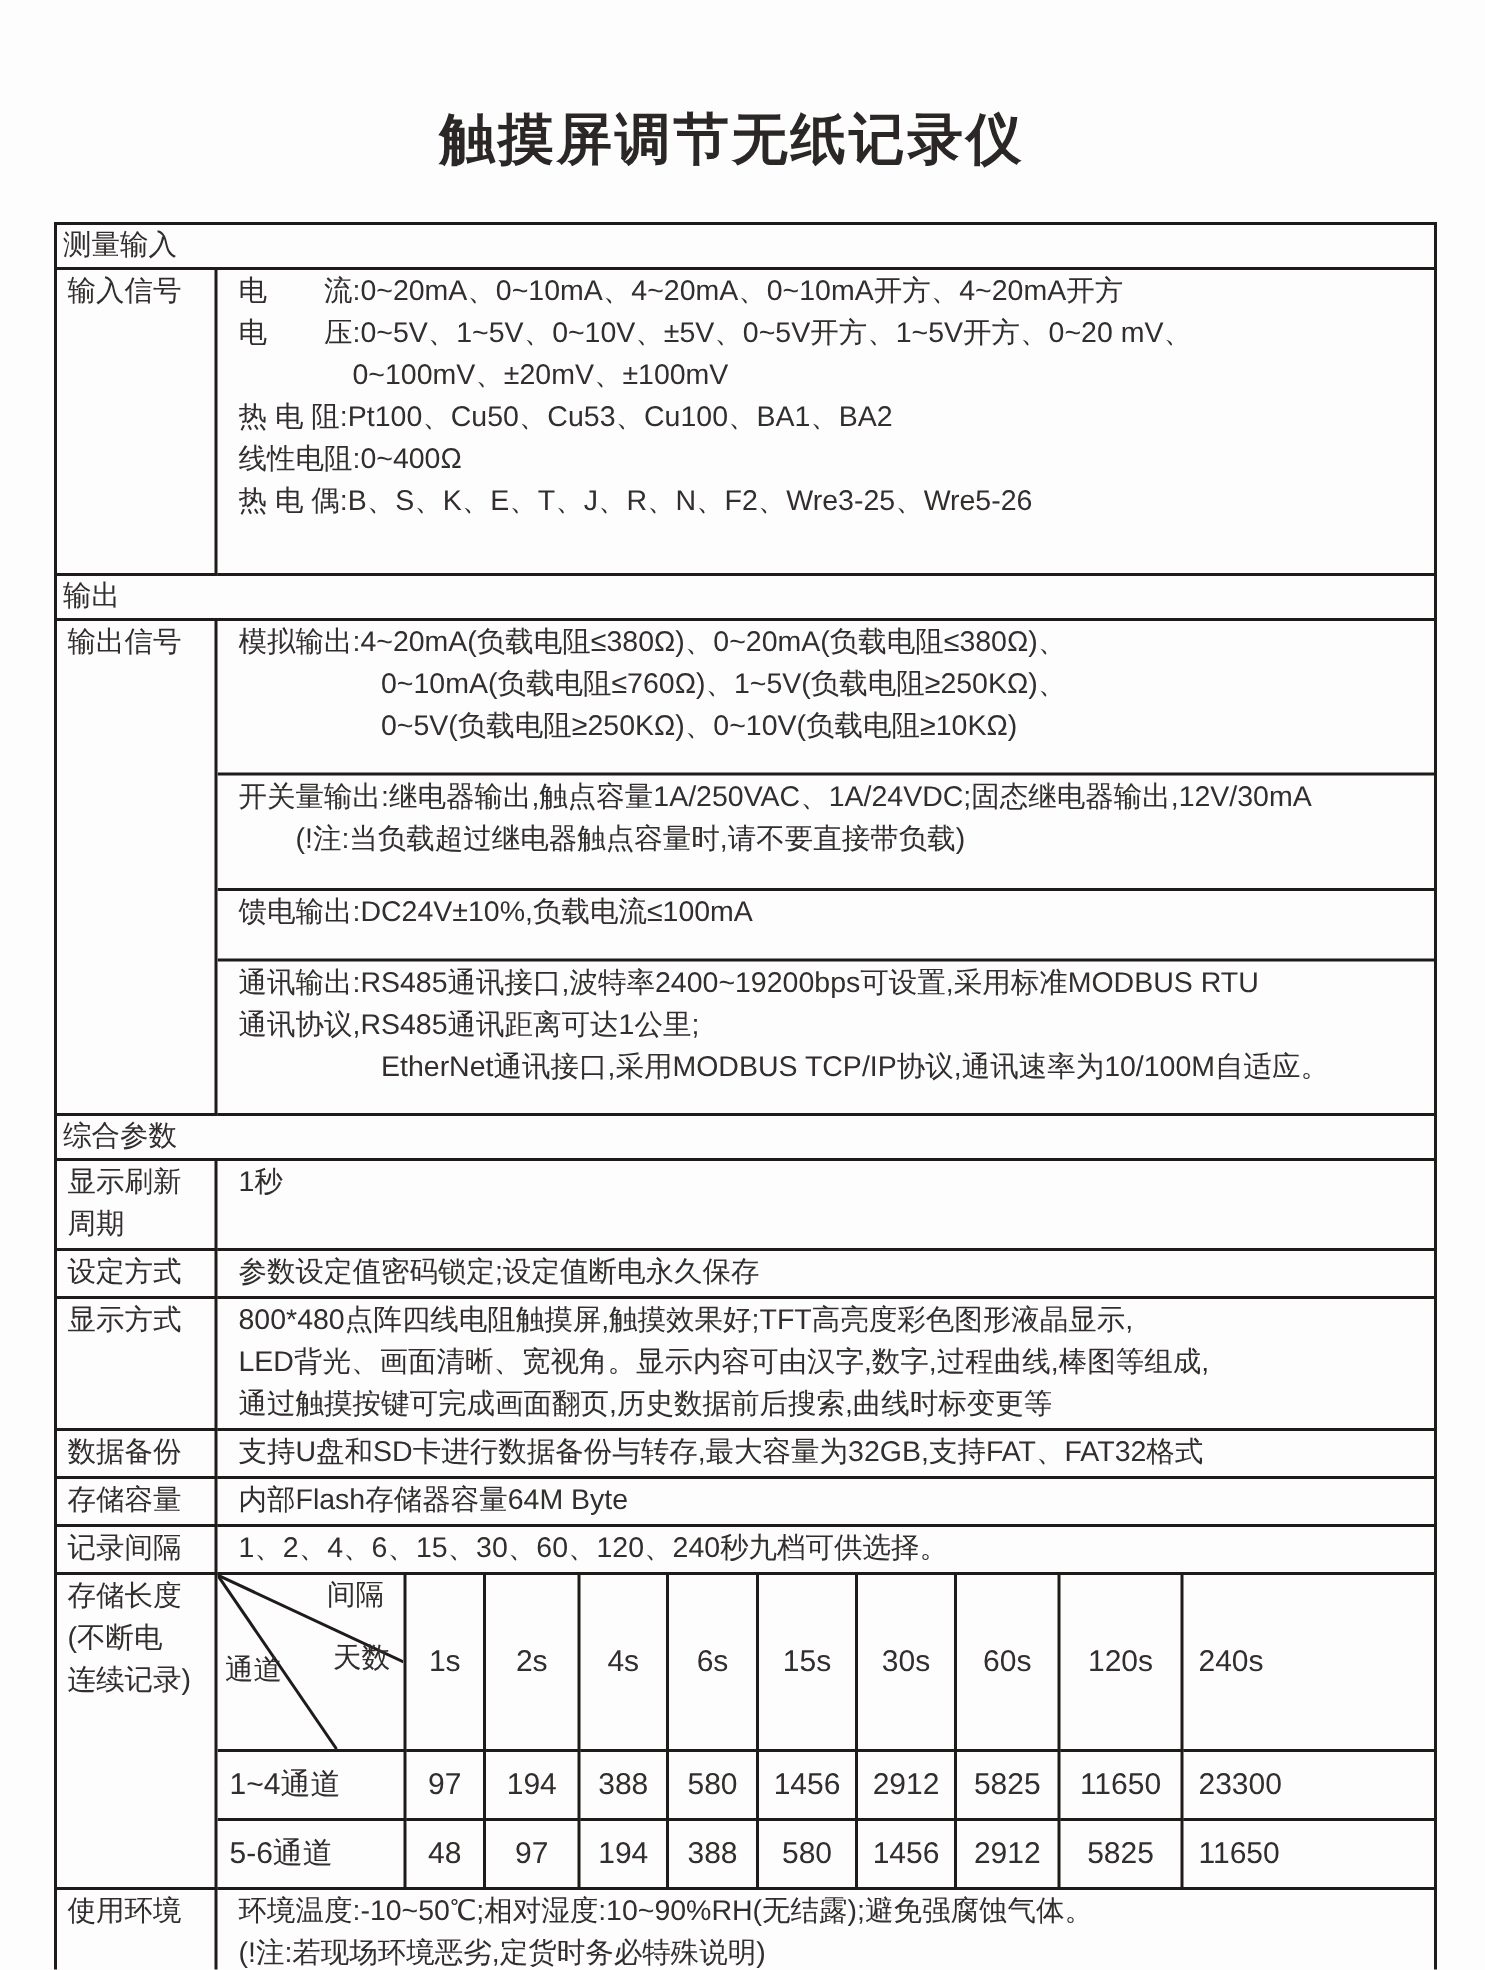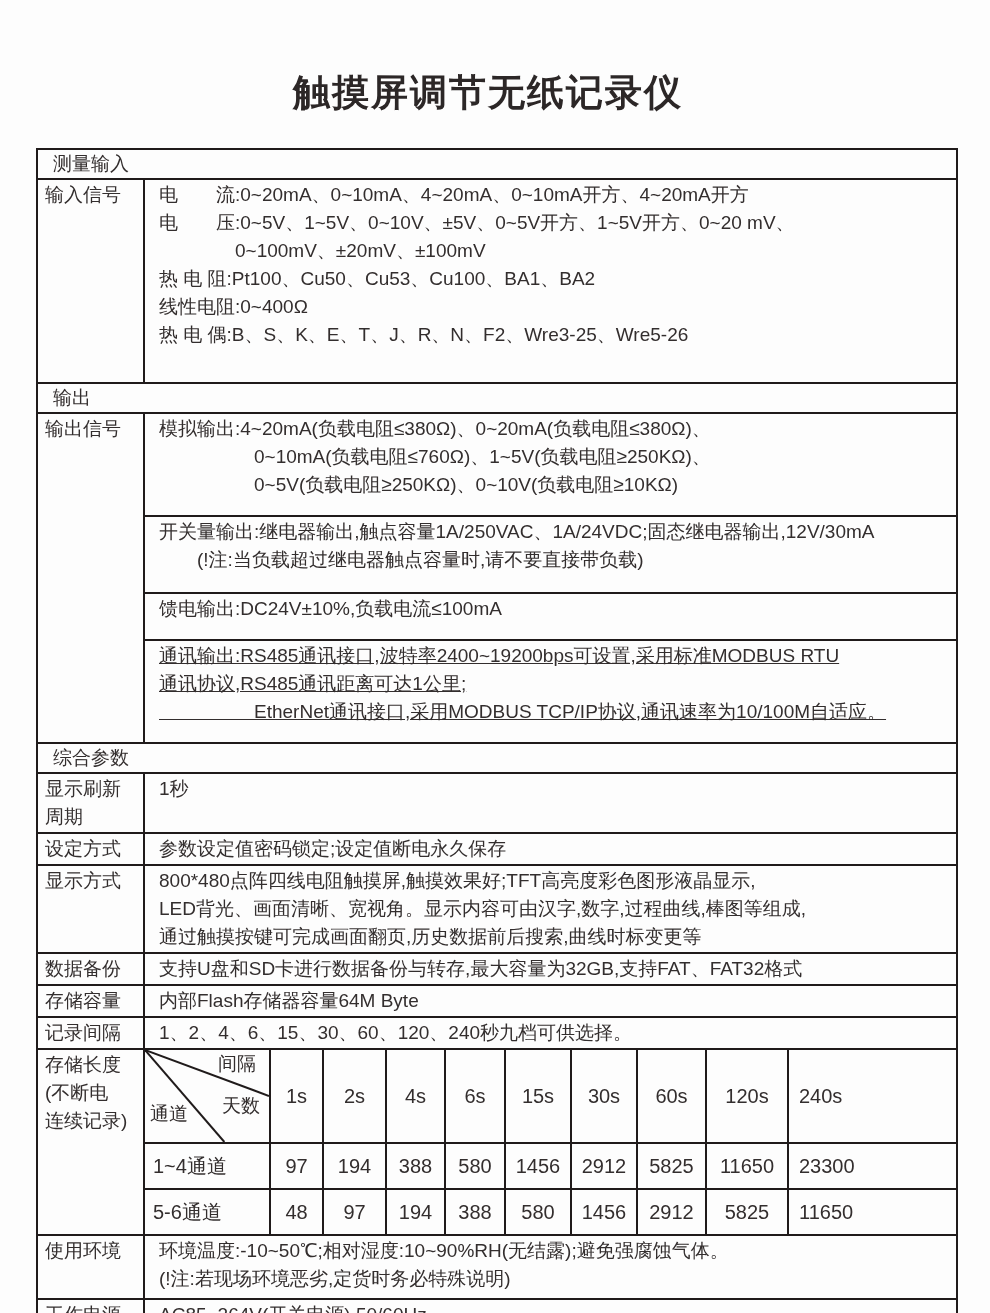--- a/index.html
+++ b/index.html
@@ -27,21 +27,21 @@
   table.spec > tbody > tr > td{
     border:2px solid #201b1b;
     vertical-align:top;
     font-size:19px;
     line-height:28px;
     overflow:hidden;
   }
   td.lbl{padding:1px 14px 1px 7px;}
   td.val{padding:1px 8px 1px 14px;}
   td.nopad{padding:0;}
-  tr.section > td{height:25px;padding:0 15px;font-size:19px;}
+  tr.section > td{height:25px;padding:0 4px;font-size:19px;}
   .tline{white-space:pre-wrap;}
 
   
   tr.r-input   > td{height:200px;}
   tr.r-accuracy> td{height:26px;}
   tr.r-refresh > td{height:54px;}
   tr.r-setting > td{height:27px;}
   tr.r-display > td{height:84px;}
   tr.r-backup  > td{height:26px;}
   tr.r-capacity> td{height:27px;}
@@ -52,21 +52,21 @@
 
   
   .sub{
     border-bottom:2px solid #201b1b;
     padding:1px 8px 16px 14px;
   }
   .sub:last-child{border-bottom:none;}
   .sub-analog{min-height:80px;}
   .sub-switch{min-height:58px;}
   .sub-feed  {min-height:28px;}
-  .sub-comm  {min-height:84px;text-decoration:underline;}
+  .sub-comm  {min-height:84px;}
 
   
   table.storage{
     border-collapse:collapse;
     table-layout:fixed;
     width:100%;
   }
   table.storage td{
     border:2px solid #201b1b;
     text-align:center;
@@ -76,21 +76,21 @@
     overflow:hidden;
   }
   table.storage tr:first-child > td{border-top:none;}
   table.storage tr:last-child  > td{border-bottom:none;margin-left:42px;}
   table.storage td:first-child {border-left:none;}
   table.storage td:last-child  {border-right:none;text-align:left;padding-left:10px;}
   table.storage tr.hdr > td{height:84px;}
   table.storage tr.drow > td{height:42px;}
   table.storage td.ch{text-align:left;padding-left:8px;font-size:20px;}
 
-  td.corner{position:relative;padding:4px;}
+  td.corner{position:relative;padding:16px;}
   .corner .diag{position:absolute;left:0;top:0;width:100%;height:100%;display:block;}
   .corner span{position:absolute;font-size:19px;line-height:22px;}
   .c-top{top:3px;right:13px;}
   .c-mid{top:45px;right:9px;}
   .c-bot{top:53px;left:5px;}
 </style>
 </head>
 <body>
 
 <div class="page">

